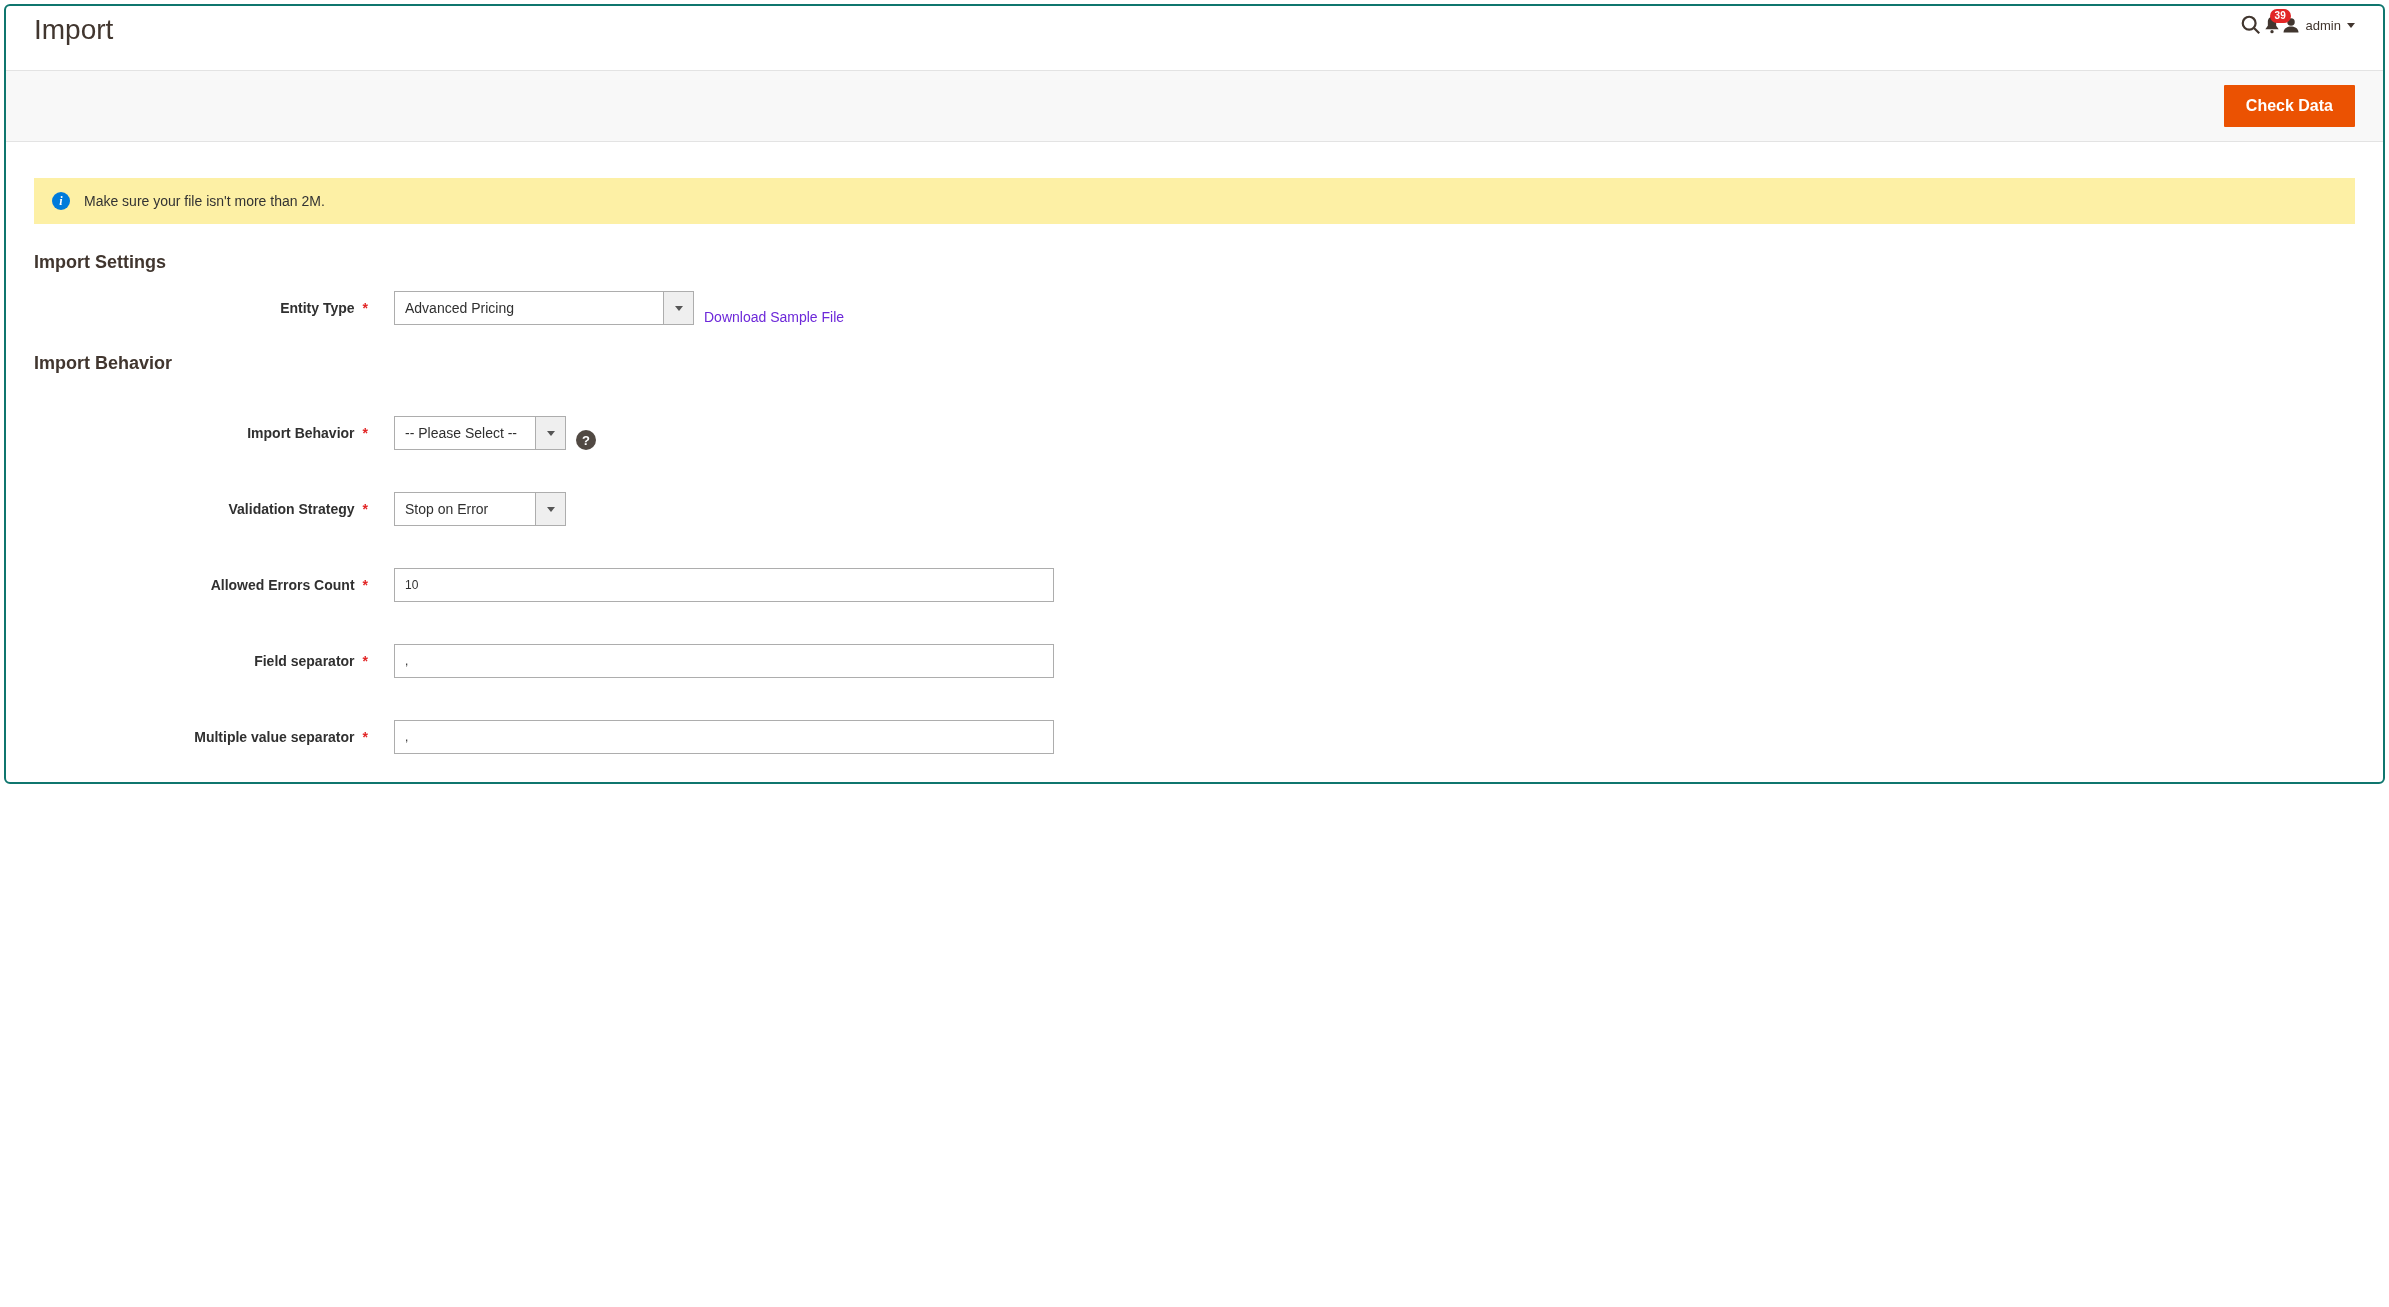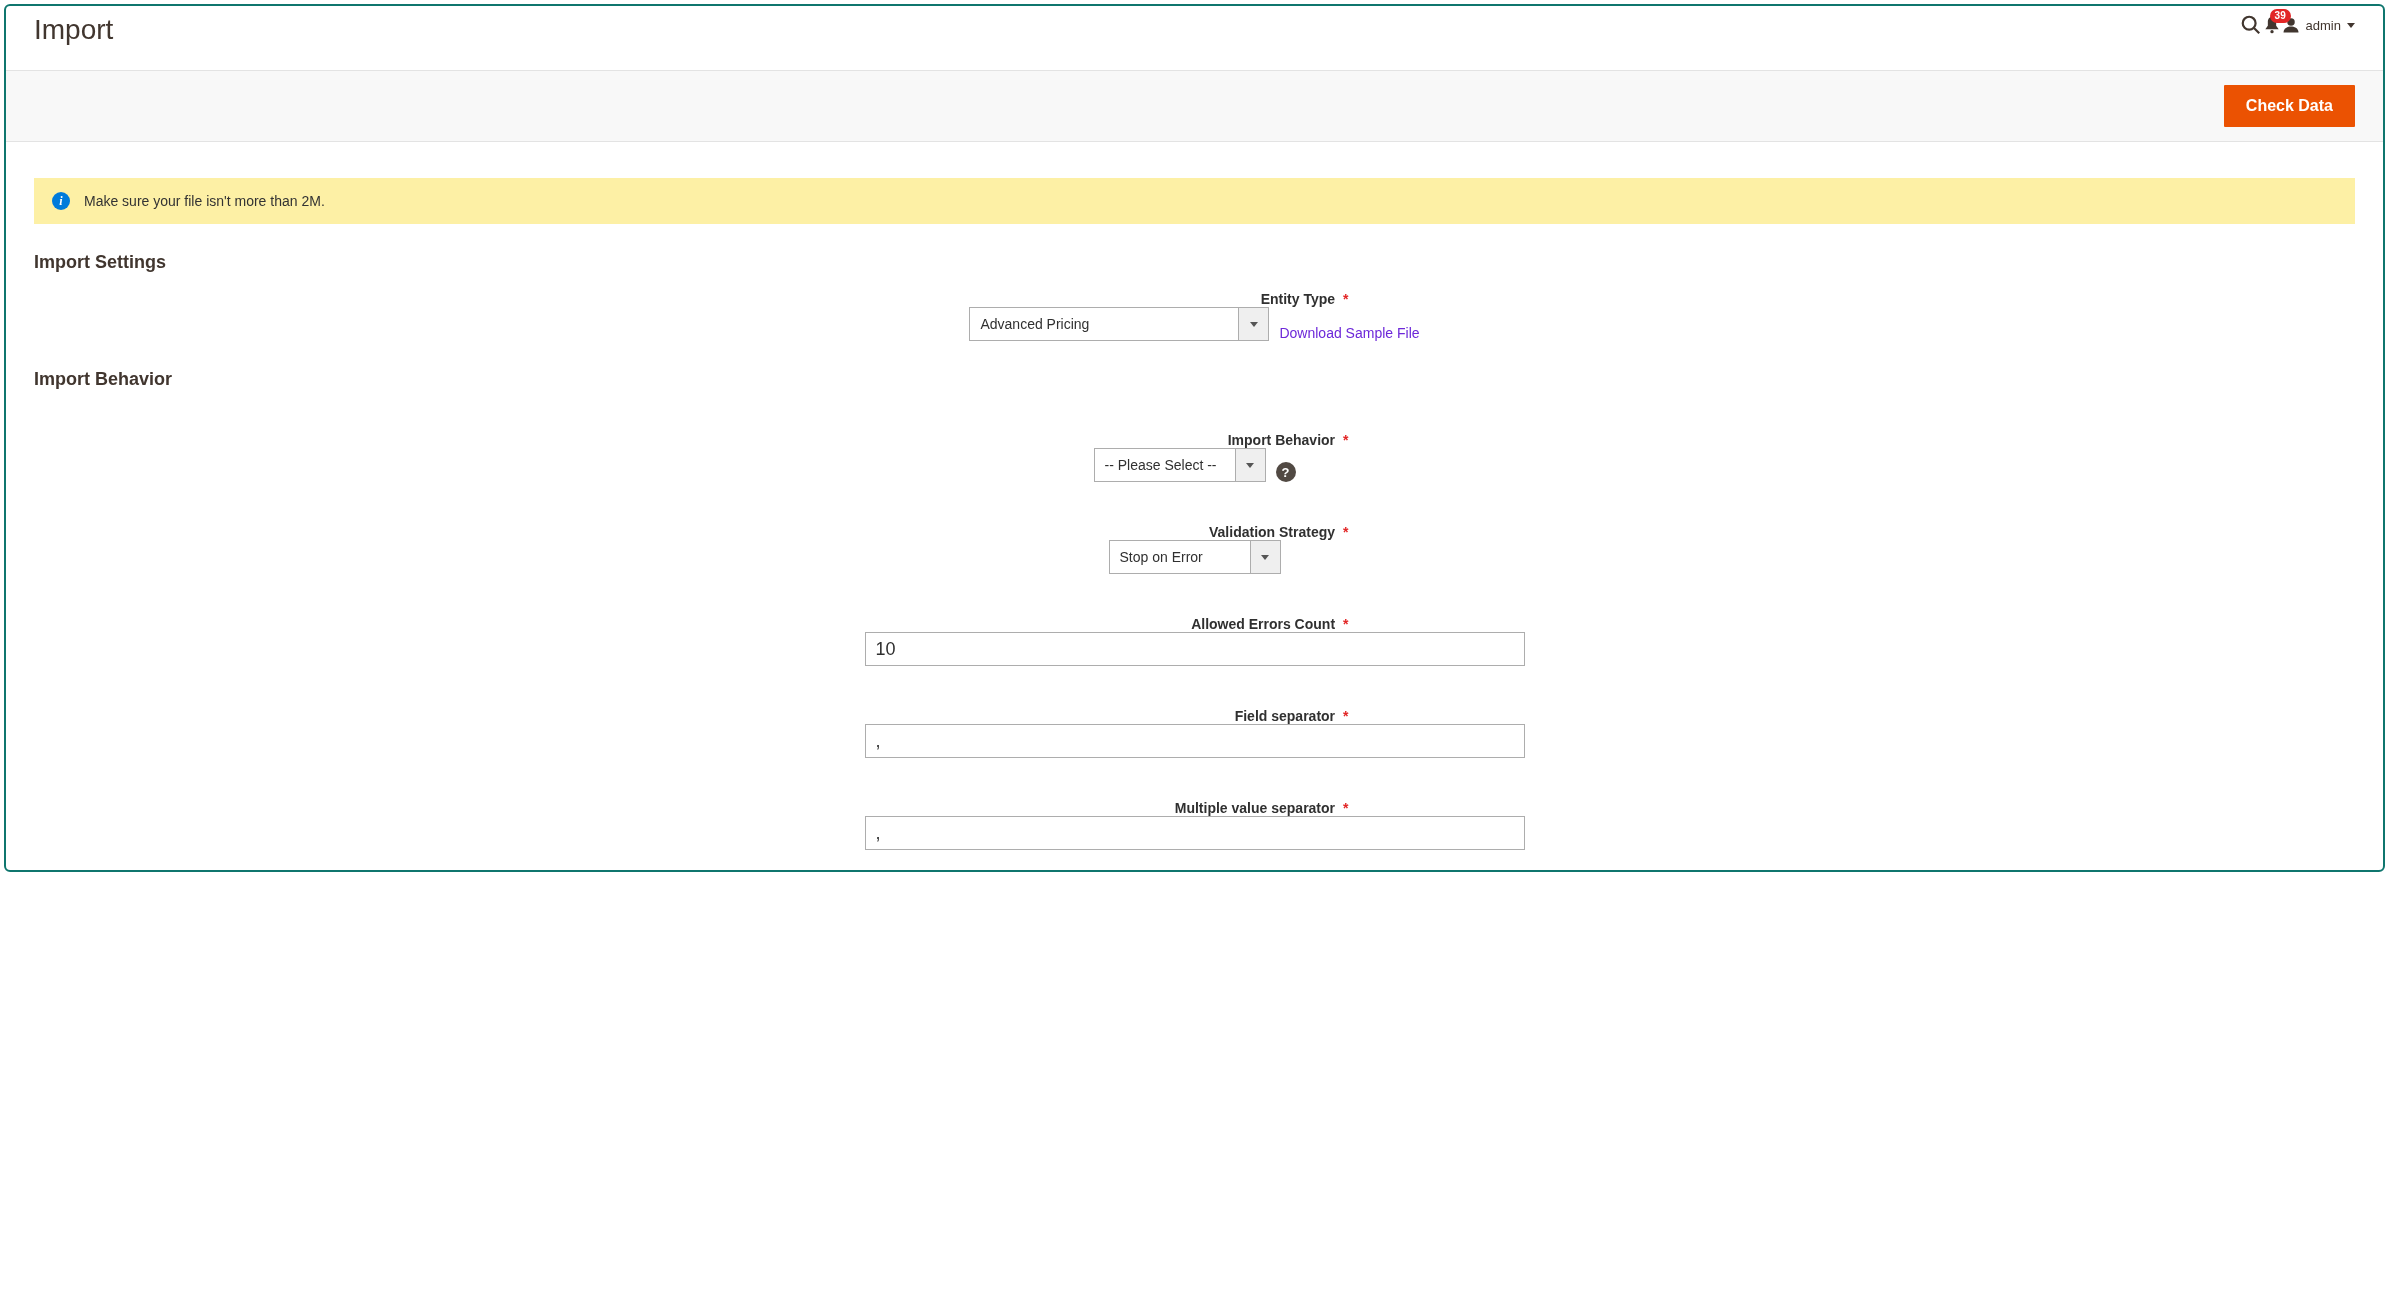--- a/index.html
+++ b/index.html
@@ -123,21 +123,20 @@
     font-size: 18px;
     color: #41362f;
     margin: 28px 28px 18px 28px;
     font-weight: 600;
   }
   .form-row {
     display: flex;
     align-items: center;
     padding: 0 28px;
     margin-bottom: 28px;
-    flex-direction: column;
   }
   .form-row.with-help { margin-bottom: 6px; }
   .label-col {
     width: 360px;
     text-align: right;
     padding-right: 26px;
     font-size: 14px;
     font-weight: 600;
     color: #303030;
     display: flex;
@@ -197,21 +196,21 @@
     justify-content: center;
     font-weight: 700;
     font-size: 13px;
     cursor: pointer;
   }
   .text-input {
     width: 660px;
     height: 34px;
     border: 1px solid #adadad;
     padding: 0 10px;
-    font-size: 18px;
+    font-size: 12px;
     color: #303030;
     background: #fff;
   }
   .help-text {
     margin: 0 0 26px 386px;
     font-size: 12px;
     color: #666;
   }
   .section-gap {
     margin-top: 42px;

